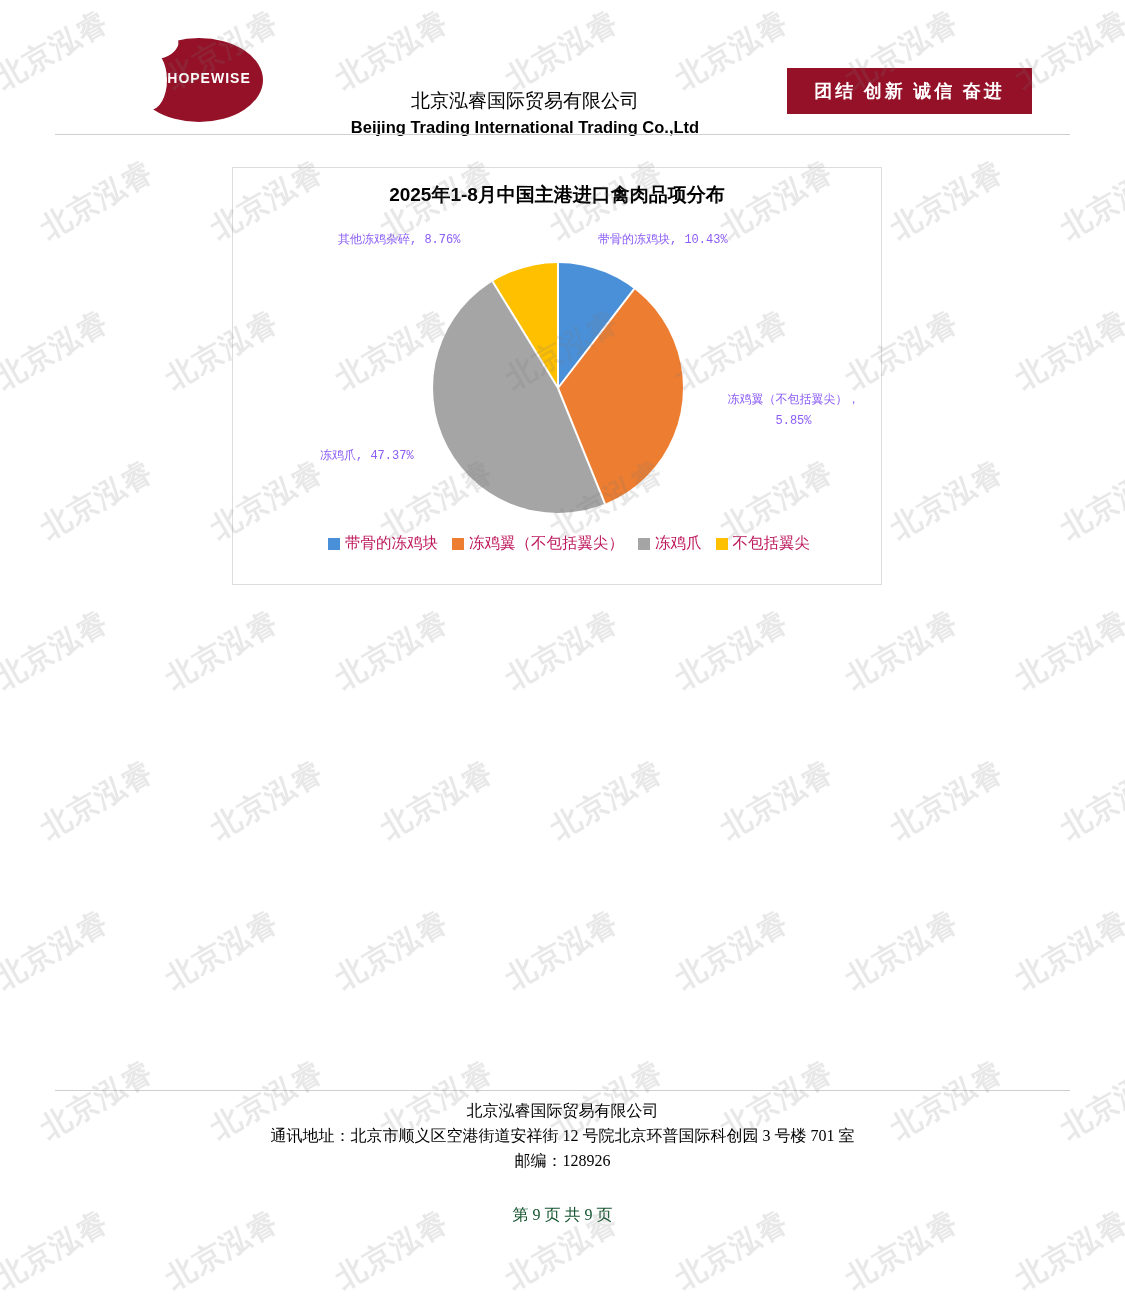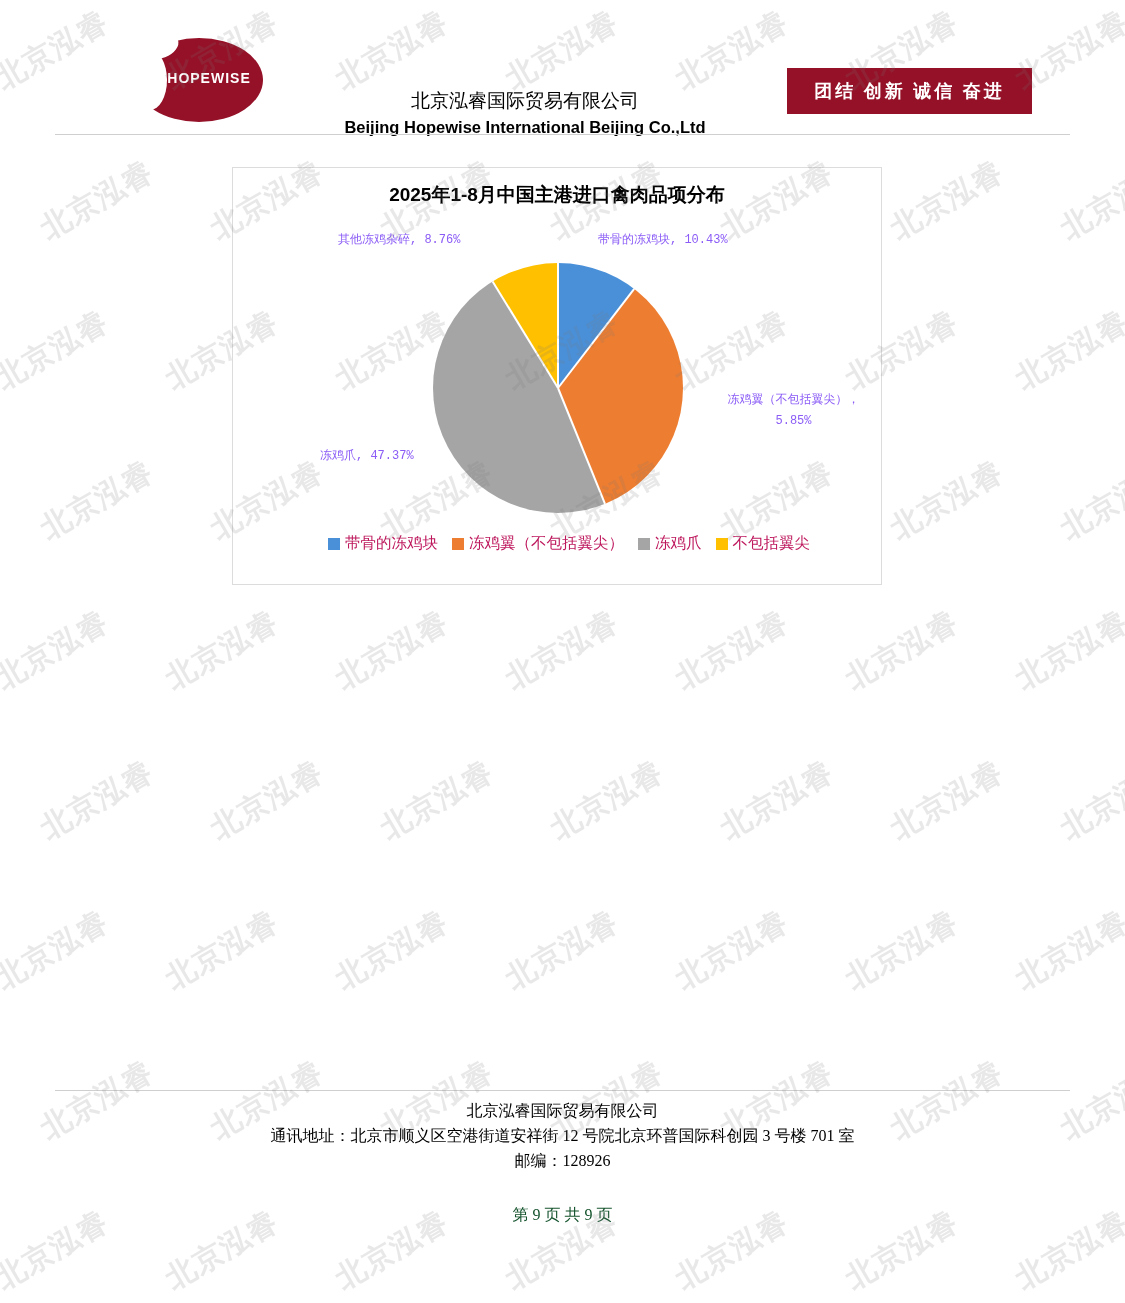--- a/index.html
+++ b/index.html
@@ -263,21 +263,21 @@
 
     <div class="logo">
       <div class="logo-ellipse"></div>
       <div class="logo-bite"></div>
       <div class="logo-bite2"></div>
       <div class="logo-text">HOPEWISE</div>
     </div>
 
     <div class="company-names">
       <div class="company-cn">北京泓睿国际贸易有限公司</div>
-      <div class="company-en">Beijing Hopewise International Beijing Co.,Ltd</div>
+      <div class="company-en">Beijing Trading International Trading Co.,Ltd</div>
     </div>
 
     <div class="slogan">团结  创新  诚信  奋进</div>
   </div>
   <div class="header-rule"></div>
 
   <div class="chart-card">
 
     <div class="chart-title">2025年1-8月中国主港进口禽肉品项分布</div>
 

